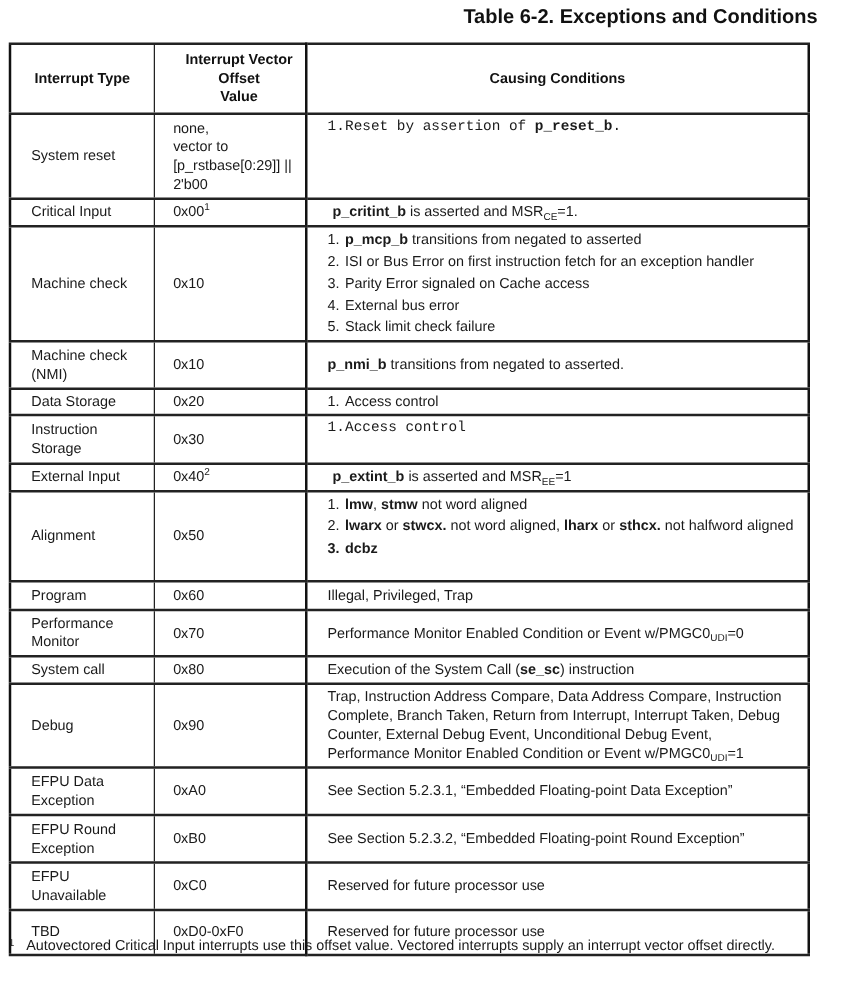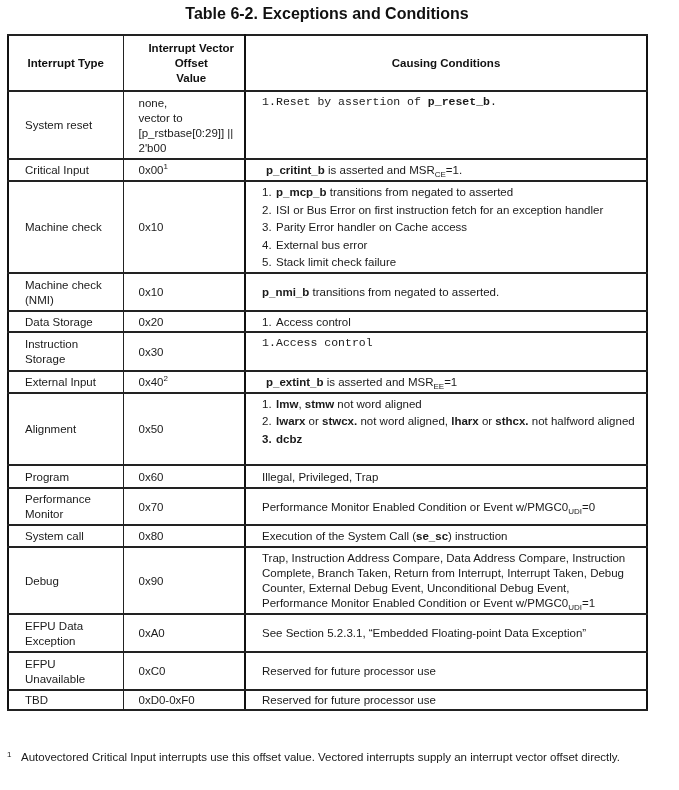--- a/index.html
+++ b/index.html
@@ -2,21 +2,21 @@
 <html><head>
 <meta charset="utf-8">
 <style>
   html, body { margin: 0; padding: 0; background: #ffffff; }
   body {
     width: 679px; height: 790px; position: relative; overflow: hidden;
     font-family: "Liberation Sans", "DejaVu Sans", sans-serif;
     color: #1a1a1a; font-size: 12px;
   }
   .title {
-    position: absolute; top: 5px; left: 0; width: 654px; text-align: center;
+    position: absolute; top: 5px; left: 0; width: 654px; text-align: right;
     font-weight: bold; font-size: 16px; color: #111;
   }
   table.main {
     position: absolute; left: 7px; top: 34px;
     width: 641px; border-collapse: collapse; table-layout: fixed;
     border: 2px solid #111;
   }
   table.main td, table.main th {
     border-top: 2px solid #222; border-bottom: 2px solid #222;
     border-left: 1px solid #222; border-right: 1px solid #222;
@@ -87,21 +87,21 @@
     <td class="c3" style="padding-left:20px"><b>p_critint_b</b><span> is asserted and MSR</span><sub>CE</sub><span>=1.</span></td>
   </tr>
 
   <tr style="height:92px">
     <td>Machine check</td>
     <td class="c2">0x10</td>
     <td class="c3">
       <ol class="list">
         <li><span class="num">1.</span><b>p_mcp_b</b><span> transitions from negated to asserted</span></li>
         <li><span class="num">2.</span><span>ISI or Bus Error on first instruction fetch for an exception handler</span></li>
-        <li><span class="num">3.</span><span>Parity Error handler on Cache access</span></li>
+        <li><span class="num">3.</span><span>Parity Error signaled on Cache access</span></li>
         <li><span class="num">4.</span><span>External bus error</span></li>
         <li style="margin-bottom:0"><span class="num">5.</span><span>Stack limit check failure</span></li>
       </ol>
     </td>
   </tr>
 
   <tr style="height:38px">
     <td>Machine check (NMI)</td>
     <td class="c2">0x10</td>
     <td class="c3"><b>p_nmi_b</b><span> transitions from negated to asserted.</span></td>
@@ -168,28 +168,33 @@
     <td class="c2">0x90</td>
     <td class="c3" style="padding-right:16px"><span>Trap, Instruction Address Compare, Data Address Compare, Instruction Complete, Branch Taken, Return from Interrupt, Interrupt Taken, Debug Counter, External Debug Event, Unconditional Debug Event, Performance Monitor Enabled Condition or Event w/PMGC0</span><sub>UDI</sub><span>=1</span></td>
   </tr>
 
   <tr style="height:38px">
     <td>EFPU Data Exception</td>
     <td class="c2">0xA0</td>
     <td class="c3">See Section 5.2.3.1, “Embedded Floating-point Data Exception”</td>
   </tr>
 
+  <tr style="height:38px">
+    <td>EFPU Round Exception</td>
+    <td class="c2">0xB0</td>
+    <td class="c3">See Section 5.2.3.2, “Embedded Floating-point Round Exception”</td>
+  </tr>
 
   <tr style="height:38px">
     <td>EFPU Unavailable</td>
     <td class="c2">0xC0</td>
     <td class="c3">Reserved for future processor use</td>
   </tr>
 
-  <tr style="height:20px">
+  <tr style="height:36px">
     <td>TBD</td>
     <td class="c2">0xD0-0xF0</td>
     <td class="c3">Reserved for future processor use</td>
   </tr>
 </tbody>
   </table>
 
 <div class="fn">
   <span class="mark">1</span>
   <span class="txt">Autovectored Critical Input interrupts use this offset value. Vectored interrupts supply an interrupt vector offset directly.</span>

